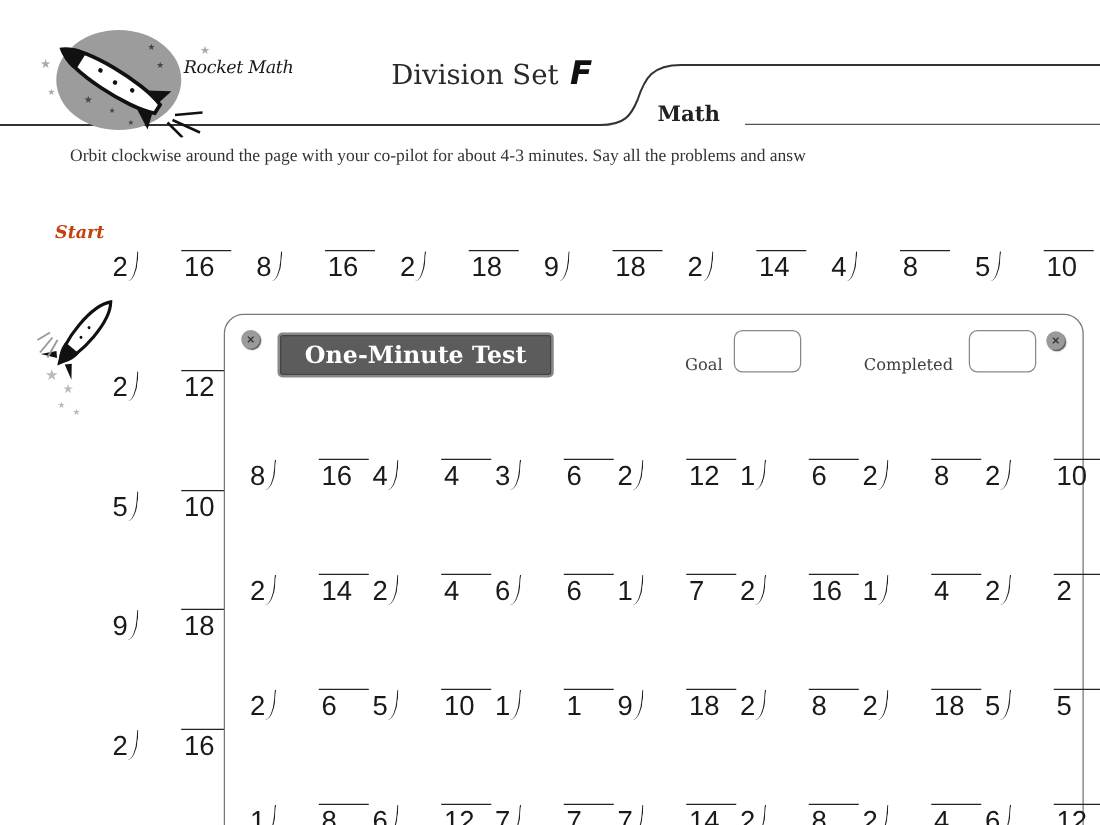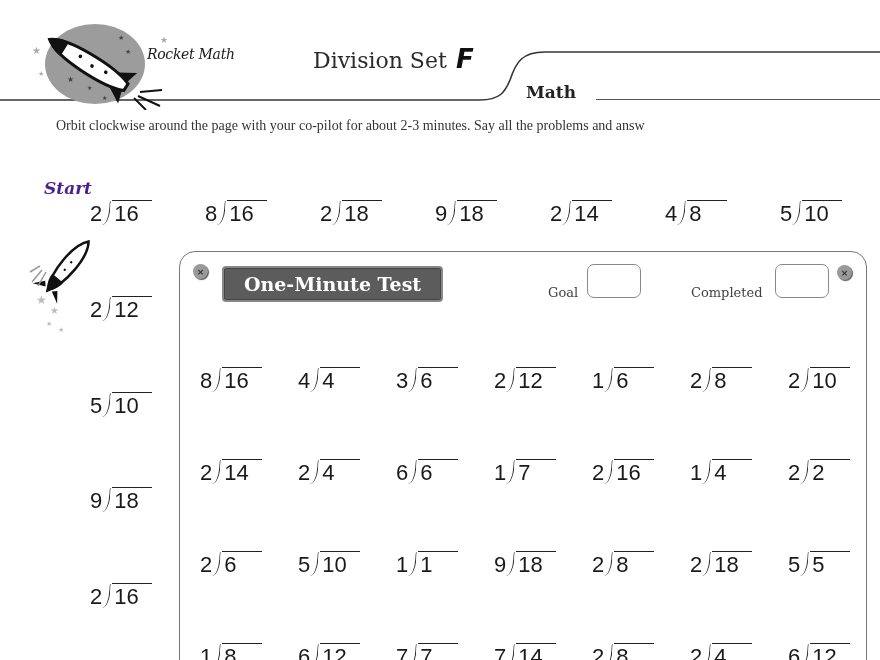--- a/index.html
+++ b/index.html
@@ -12,27 +12,27 @@
   .logo-wrap { left: 22px; top: 18px; width: 150px; height: 92px; }
   .brand { left: 147px; top: 46px; font-family: "DejaVu Serif", serif; font-style: italic; font-weight: normal; font-size: 14px; color: #1a1a1a; letter-spacing: -0.3px; }
   .set-title { left: 313px; top: 48px; font-family: "DejaVu Serif", serif; font-size: 22px; color: #2a2a2a; }
   .set-letter { left: 456px; top: 44px; font-family: "DejaVu Sans", sans-serif; font-weight: bold; font-size: 26px; font-style: italic; color: #111; }
   .header-line-svg { left: 0; top: 40px; }
   .name-label { left: 526px; top: 82px; font-family: "DejaVu Serif", serif; font-weight: bold; font-size: 17px; color: #222; }
   .name-line { left: 596px; top: 99px; width: 290px; height: 1px; background: #555; }
 
   .instructions { left: 56px; top: 118px; font-family: "Liberation Serif", serif; font-size: 14px; color: #333; white-space: nowrap; }
 
-  .start-label { left: 44px; top: 178px; font-family: "DejaVu Serif", serif; font-weight: bold; font-style: italic; font-size: 17px; color: #4c1d95; }
+  .start-label { left: 44px; top: 178px; font-family: "DejaVu Serif", serif; font-weight: bold; font-style: italic; font-size: 14px; color: #c2410c; }
 
   
   .prob { position: absolute; font-family: "Liberation Sans", sans-serif; font-size: 22px; color: #1a1a1a; display: flex; align-items: flex-end; line-height: 1; }
   .prob .divisor { padding-right: 1px; }
   .prob .bracket { width: 7px; height: 24px; border-right: 1.5px solid #222; border-radius: 0 0 10px 0 / 0 0 24px 0; margin-right: 2px; transform: skewX(-4deg); }
-  .prob .dividend { border-top: 1.5px solid #222; padding: 2px 10px 0 2px; min-width: 40px; }
+  .prob .dividend { border-top: 1.5px solid #222; padding: 2px 10px 0 2px; min-width: 40px; margin-left: 33px; }
 
   
   .test-box { left: 179px; top: 251px; width: 688px; height: 440px; border: 1.5px solid #777; border-radius: 16px; background: #fff; }
   .close-btn { width: 15px; height: 15px; border-radius: 50%; background: #9a9a9a; box-shadow: 1px 1px 1px #555; color: #333; font-family: "DejaVu Sans", sans-serif; font-size: 9px; font-weight: bold; display: flex; align-items: center; justify-content: center; }
   .test-title { left: 222px; top: 266px; width: 221px; height: 36px; background: #5c5c5c; border: 2px solid #888; border-radius: 4px; box-shadow: inset 0 0 0 1px #444; color: #fff; font-family: "DejaVu Serif", serif; font-weight: bold; font-size: 19px; display: flex; align-items: center; justify-content: center; }
   .field-label { font-family: "DejaVu Serif", serif; font-size: 13px; color: #404040; }
   .field-box { width: 54px; height: 34px; border: 1.3px solid #888; border-radius: 7px; background: #fff; }
 </style>
 </head>
 <body>
@@ -72,21 +72,21 @@
   </g>
 </svg>
 
 <div class="abs brand">Rocket Math</div>
 <div class="abs set-title">Division Set</div>
 <div class="abs set-letter">F</div>
 
 <div class="abs name-label">Math</div>
 <div class="abs name-line"></div>
 
-<div class="abs instructions">Orbit clockwise around the page with your co-pilot for about 2-3 minutes. Say all the problems and answ</div>
+<div class="abs instructions">Orbit clockwise around the page with your co-pilot for about 4-3 minutes. Say all the problems and answ</div>
 
 <div class="abs start-label">Start</div>
 
 <svg class="abs" style="left:28px;top:226px" width="80" height="110" viewBox="0 0 80 110">
   <g transform="rotate(-50 40 40)">
     <path d="M8 40 C20 30 55 30 72 40 C55 50 20 50 8 40 Z" fill="#fff" stroke="#111" stroke-width="2.5" transform="rotate(180 40 40)"></path>
     <path d="M72 40 C66 34 60 33 56 33 L56 47 C60 47 66 46 72 40 Z" fill="#111" transform="rotate(180 40 40)"></path>
     <circle cx="35" cy="40" r="1.2" fill="#111"></circle>
     <circle cx="45" cy="40" r="1.2" fill="#111"></circle>
     <path d="M14 32 L4 24 L10 36 Z" fill="#111"></path>

